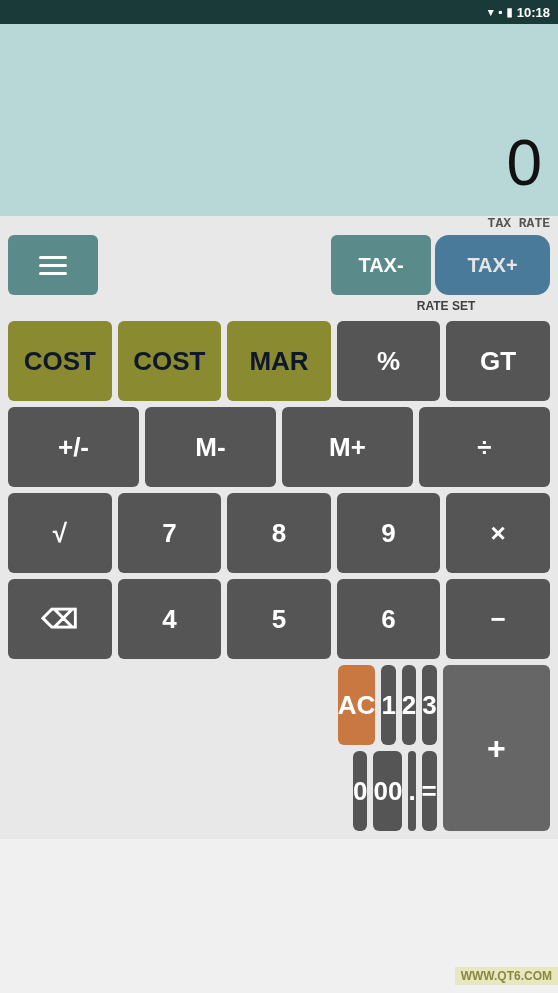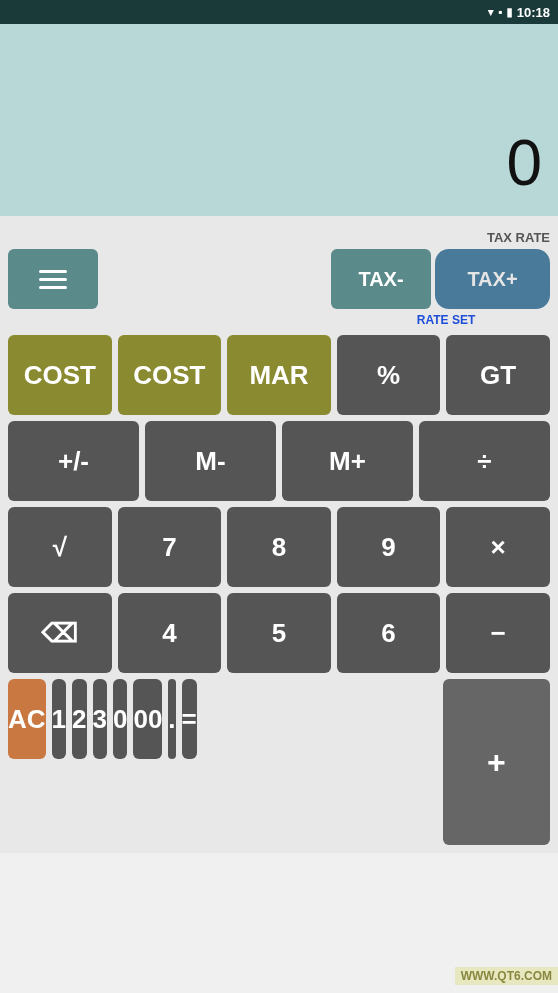--- a/index.html
+++ b/index.html
@@ -54,21 +54,22 @@
     .calc-body {
       background: #e8e8e8;
       padding: 0;
     }
 
     
     .tax-rate-row {
       display: flex;
       align-items: flex-start;
       justify-content: flex-end;
-      padding: 14px 8px 0 8px;
+      padding: 0 8px 0 8px;
+      font-family: Liberation Mono, monospace;
     }
     .tax-rate-label {
       color: #555;
       font-size: 13px;
       font-weight: bold;
       text-align: center;
     }
 
     
     .menu-tax-row {
@@ -129,21 +130,21 @@
       cursor: pointer;
     }
 
     
     .rate-set-row {
       display: flex;
       justify-content: flex-end;
       padding: 2px 8px 4px 8px;
     }
     .rate-set-label {
-      color: #1d4ed8;
+      color: #404040;
       font-size: 12px;
       font-weight: bold;
       text-align: center;
       width: 208px;
     }
 
     
     .btn-grid {
       padding: 4px 8px 8px 8px;
       display: flex;
@@ -166,21 +167,21 @@
       color: white;
       cursor: pointer;
       display: flex;
       align-items: center;
       justify-content: center;
       background: #666;
     }
 
     
     .btn-yellow { background: #8a8a30; color: #e8e840; }
-    .btn-yellow span { color: #ffffff; }
+    .btn-yellow span { color: #0f172a; }
     .btn-dark { background: #555; }
     .btn-orange { background: #c87840; }
     .btn-tall {
       flex: 1;
       border: none;
       border-radius: 6px;
       font-size: 32px;
       font-weight: bold;
       color: white;
       cursor: pointer;
@@ -191,23 +192,24 @@
       height: 166px;
     }
 
     
     .last-rows {
       display: flex;
       gap: 6px;
     }
     .last-rows-left {
       display: flex;
-      flex-direction: row;
+      flex-direction: column;
       gap: 6px;
       flex: 4;
+      align-items: flex-end;
     }
 
     
     .watermark {
       position: absolute;
       bottom: 8px;
       right: 0;
       background: #e8e8c0;
       color: #888840;
       font-size: 12px;

